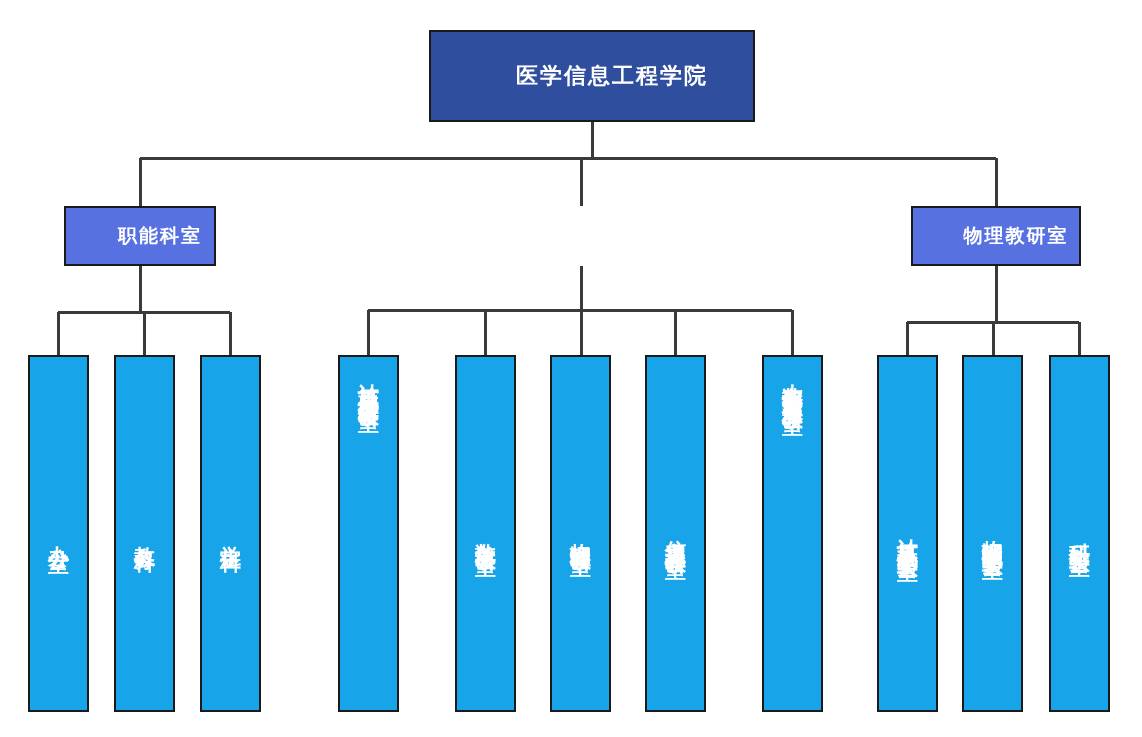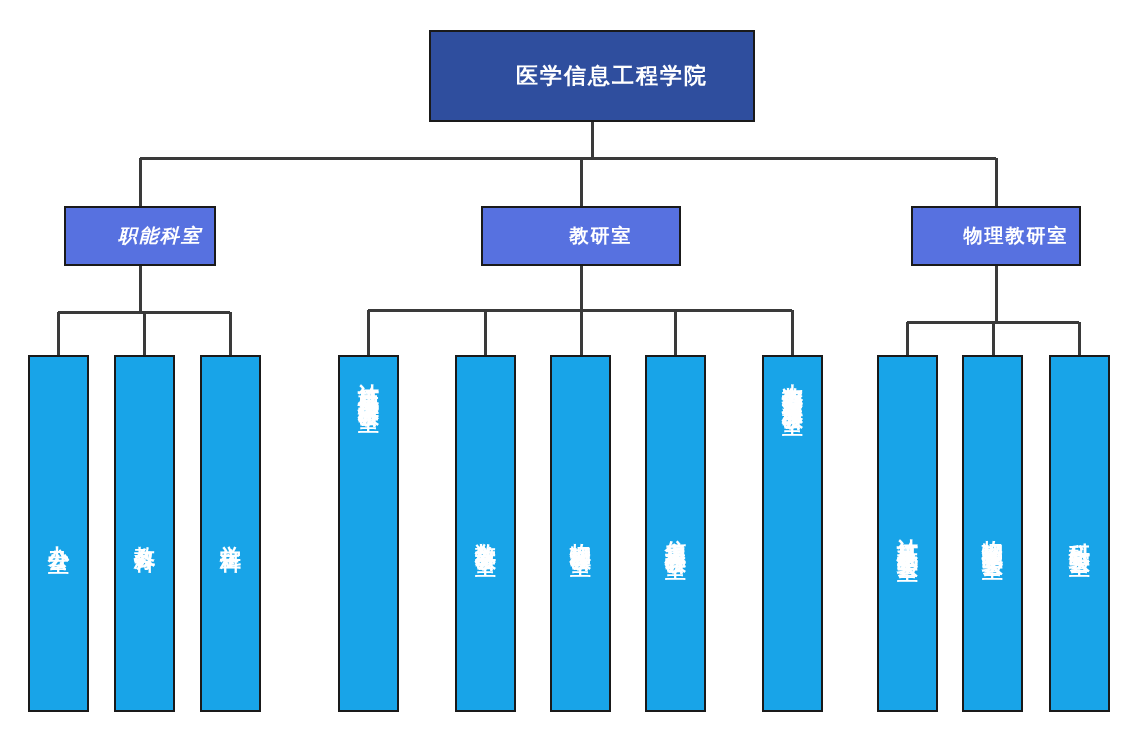--- a/index.html
+++ b/index.html
@@ -99,23 +99,22 @@
       <path d="M 996 266 L 996 322"></path>
       <path d="M 907 322 L 1079 322"></path>
       <path d="M 907 322 L 907 355"></path>
       <path d="M 993 322 L 993 355"></path>
       <path d="M 1079 322 L 1079 355"></path>
     </g>
   </svg>
 
   <div class="node node-root" style="left:429px; top:30px; width:326px; height:92px;">医学信息工程学院</div>
 
-  <div class="node node-branch" style="left:64px; top:206px; width:152px; height:60px;font-style:italic;">职能科室</div>
+  <div class="node node-branch" style="left:64px; top:206px; width:152px; height:60px;">职能科室</div>
 
-  <div class="node node-branch" style="left:481px; top:206px; width:200px; height:60px;">教研室</div>
 
   <div class="node node-branch" style="left:911px; top:206px; width:170px; height:60px;">物理教研室</div>
 
   <div class="node node-leaf" style="left:28px; top:355px; width:61px; height:357px;">
     <span class="vlabel">办公室</span>
   </div>
 
   <div class="node node-leaf" style="left:114px; top:355px; width:61px; height:357px;">
     <span class="vlabel">教务科</span>
   </div>

